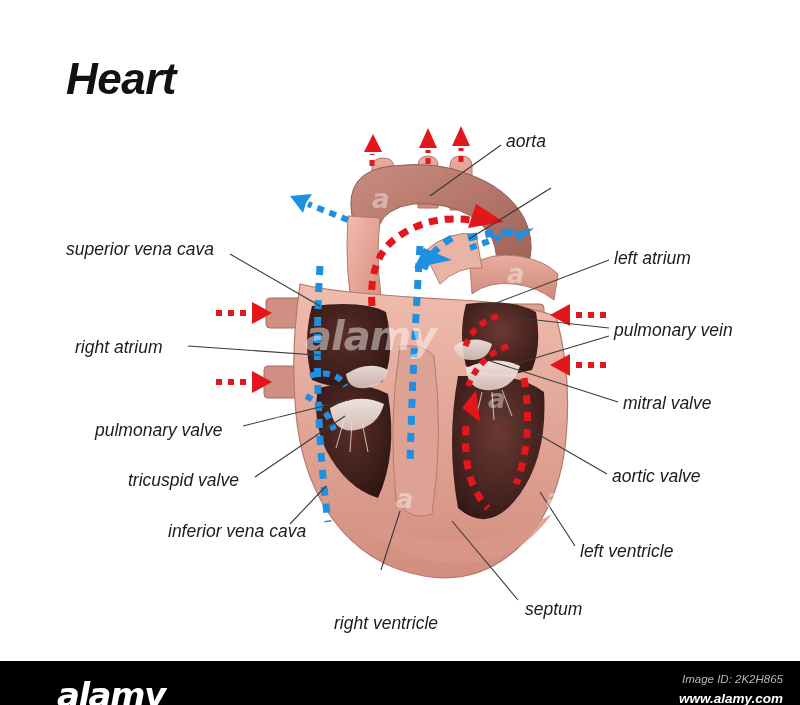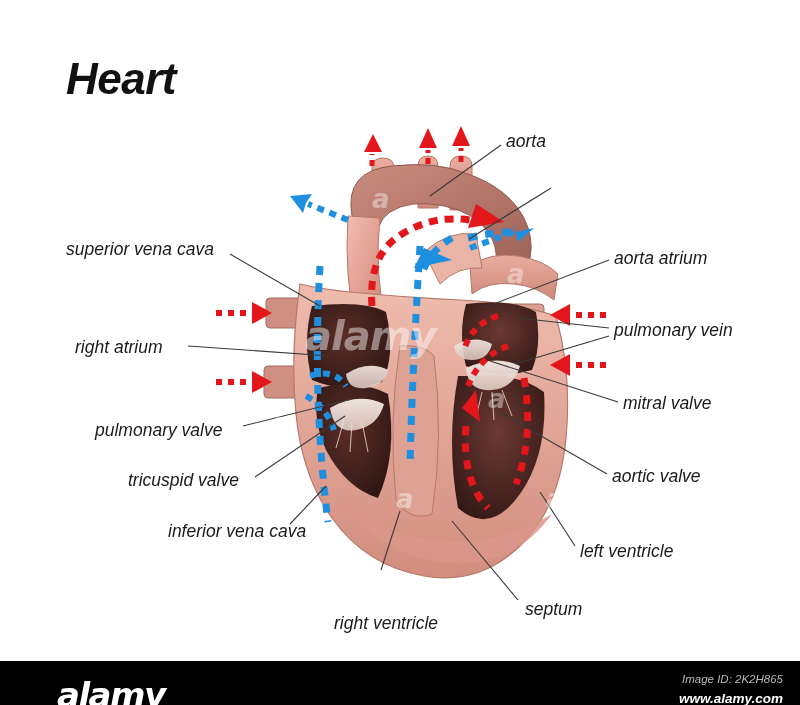--- a/index.html
+++ b/index.html
@@ -247,21 +247,21 @@
 
   <div id="wm-center">alamy</div>
   <div class="wm-a" style="left:372px;top:168px;">a</div>
   <div class="wm-a" style="left:507px;top:243px;">a</div>
   <div class="wm-a" style="left:272px;top:392px;">a</div>
   <div class="wm-a" style="left:396px;top:468px;">a</div>
   <div class="wm-a" style="left:546px;top:468px;">a</div>
   <div class="wm-a" style="left:488px;top:368px;">a</div>
 
   <div class="lbl" style="left:506px;top:117px;text-align:center;">aorta</div>
-  <div class="lbl" style="left:614px;top:234px;">aorta atrium</div>
+  <div class="lbl" style="left:614px;top:234px;">left atrium</div>
   <div class="lbl" style="left:614px;top:306px;">pulmonary vein</div>
   <div class="lbl" style="left:623px;top:379px;">mitral valve</div>
   <div class="lbl" style="left:612px;top:452px;">aortic valve</div>
   <div class="lbl" style="left:580px;top:527px;">left ventricle</div>
   <div class="lbl" style="left:492px;top:585px;margin-left:33px;">septum</div>
   <div class="lbl" style="left:334px;top:555px;margin-top:44px;">right ventricle</div>
   <div class="lbl" style="left:168px;top:507px;">inferior vena cava</div>
   <div class="lbl" style="left:128px;top:456px;">tricuspid valve</div>
   <div class="lbl" style="left:95px;top:406px;">pulmonary valve</div>
   <div class="lbl" style="left:75px;top:323px;">right atrium</div>

